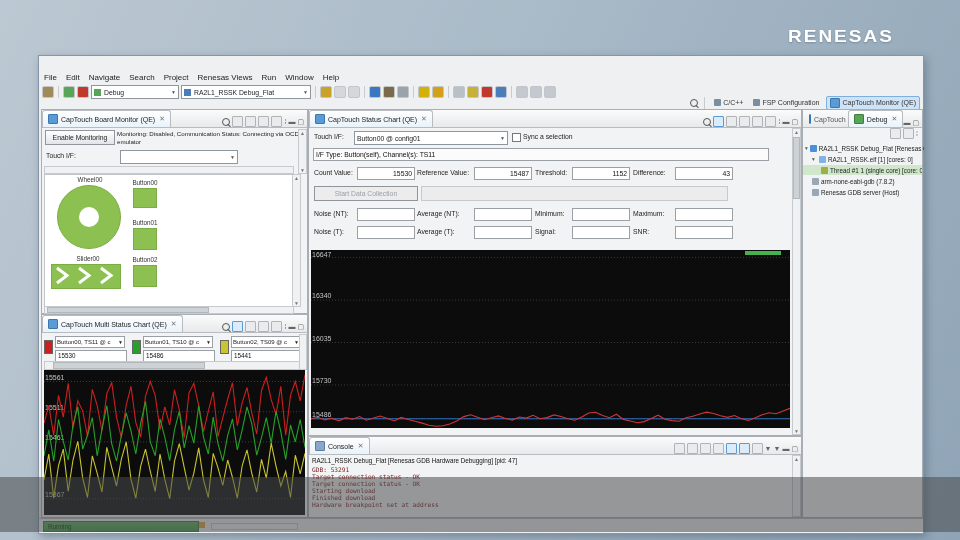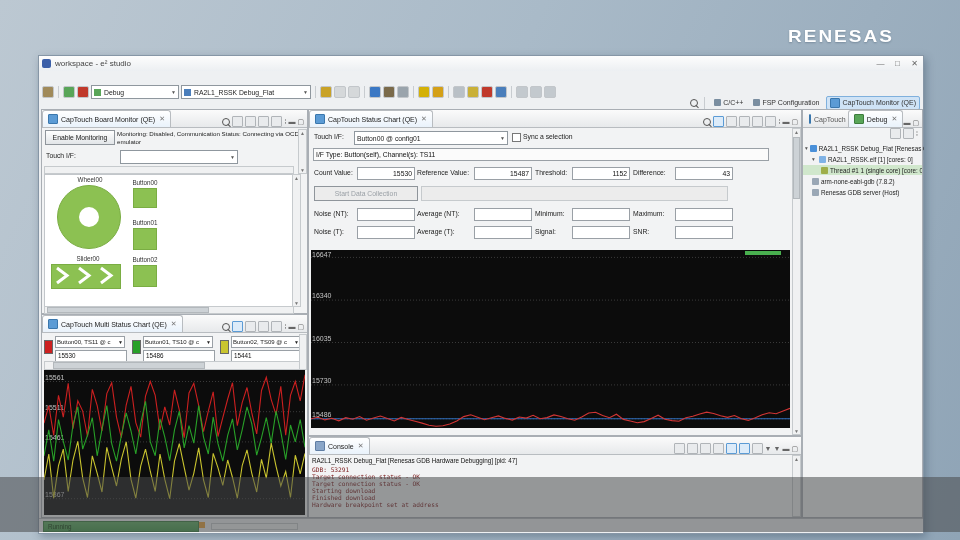--- a/index.html
+++ b/index.html
@@ -82,30 +82,32 @@
   #runbox{position:absolute;left:4px;top:2px;width:150px;height:9px;background:linear-gradient(#5fae63,#479a4e);border:1px solid #3a7f41;
           font-size:6.3px;color:#10380f;line-height:9px;padding-left:4px;}
 </style>
 </head>
 <body>
 
 <div id="logo" class="abs">RENESAS</div>
 
 <div id="win" class="abs">
 
-  <div id="titlebar" class="abs">
-    <span class="appicon"></span>
-    <span id="title">workspace - e² studio</span>
-    <span class="wbtns">
-      <span class="wbtn">—</span>
-      <span class="wbtn">□</span>
-      <span class="wbtn">✕</span>
-    </span>
-  </div>
-
+
+  <div id="menubar" class="abs">
+    <span class="menu">File</span>
+    <span class="menu">Edit</span>
+    <span class="menu">Navigate</span>
+    <span class="menu">Search</span>
+    <span class="menu">Project</span>
+    <span class="menu">Renesas Views</span>
+    <span class="menu">Run</span>
+    <span class="menu">Window</span>
+    <span class="menu">Help</span>
+  </div>
 
   <div id="toolbar" class="abs">
     <span class="tbico" style="background:#a08a5a"></span>
     <span class="sep"></span>
     <span class="tbico" style="background:#58a558"></span>
     <span class="tbico" style="background:#c0392b"></span>
     <span class="combo" style="width:82px">
       <span class="cico" style="background:#58a558"></span>
       <span>Debug</span>
         <span class="arr">▼</span>

